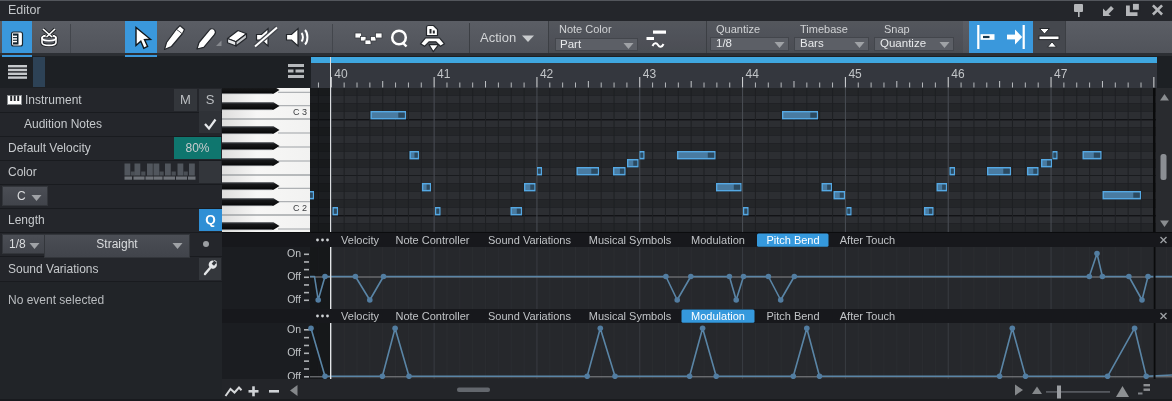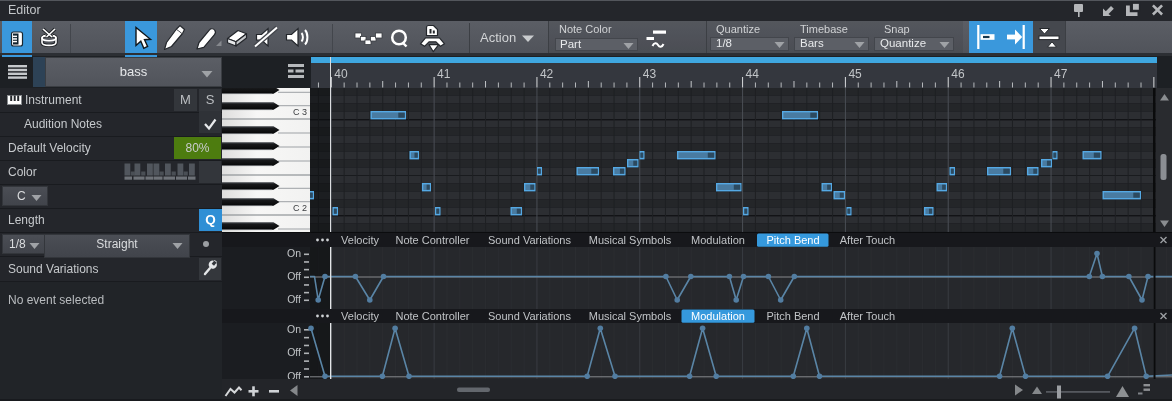--- a/index.html
+++ b/index.html
@@ -174,26 +174,20 @@
 <div class="abs" style="left:0;top:57px;width:222px;height:31px;background:#1d2024;"></div>
 <svg class="abs" style="left:8px;top:65px;" width="20" height="15">
       <g fill="#c6c9cc">
         <rect x="0" y="0" width="19" height="2.4"></rect>
         <rect x="0" y="3.8" width="19" height="2.4"></rect>
         <rect x="0" y="7.6" width="19" height="2.4"></rect>
         <rect x="0" y="11.4" width="19" height="2.4"></rect>
       </g>
     </svg>
 <div class="abs" style="left:33px;top:57px;width:12px;height:30px;background:#2d4256;"></div>
-<div class="abs" style="left:45px;top:57px;width:177px;height:30px;background:linear-gradient(#5b5e65,#51545b);border:1px solid #3a3d42;">
-  <div class="abs txt" style="left:0;right:0;top:6px;text-align:center;font-size:13px;color:#e6e8ea;">bass</div>
-  <svg class="abs" style="right:8px;top:12px;" width="12" height="8">
-        <path d="M 0.5,1 L 11.5,1 L 6,7.5 Z" fill="#9fa2a6"></path>
-      </svg>
-</div>
 
 <div class="abs" style="left:0;top:88px;width:222px;height:193px;background:#24262b;"></div>
 <div class="abs" style="left:0;top:281px;width:222px;height:120px;background:#212428;"></div>
 <div class="abs" style="left:0;top:112px;width:222px;height:1px;background:#191b1f;"></div>
 <div class="abs" style="left:0;top:136px;width:222px;height:1px;background:#191b1f;"></div>
 <div class="abs" style="left:0;top:160px;width:222px;height:1px;background:#191b1f;"></div>
 <div class="abs" style="left:0;top:184px;width:222px;height:1px;background:#191b1f;"></div>
 <div class="abs" style="left:0;top:208px;width:222px;height:1px;background:#191b1f;"></div>
 <div class="abs" style="left:0;top:232px;width:222px;height:1px;background:#191b1f;"></div>
 <div class="abs" style="left:0;top:256px;width:222px;height:1px;background:#191b1f;"></div>
@@ -209,21 +203,21 @@
 <div class="abs" style="left:174px;top:89px;width:23px;height:22px;background:#33363b;color:#bbbec1;font-size:13px;text-align:center;line-height:22px;font-family:'Liberation Sans',sans-serif;">M</div>
 <div class="abs" style="left:199px;top:89px;width:22px;height:22px;background:#33363b;color:#bbbec1;font-size:13px;text-align:center;line-height:22px;font-family:'Liberation Sans',sans-serif;">S</div>
 
 <div class="abs txt" style="left:24px;top:117px;">Audition Notes</div>
 <div class="abs" style="left:199px;top:111px;width:22px;height:22px;background:#2f3237;"></div>
 <svg class="abs" style="left:199px;top:113px;" width="22" height="22">
       <path d="M 6,11 L 10,15.5 L 16.5,6.5" stroke="#e8eaec" stroke-width="2.2" fill="none"></path>
     </svg>
 
 <div class="abs txt" style="left:8px;top:141px;">Default Velocity</div>
-<div class="abs" style="left:174px;top:137px;width:47px;height:22px;background:#4d7c0f;color:#c9ccce;font-size:12px;text-align:center;line-height:22px;font-family:'Liberation Sans',sans-serif;">80%</div>
+<div class="abs" style="left:174px;top:137px;width:47px;height:22px;background:#0f766e;color:#c9ccce;font-size:12px;text-align:center;line-height:22px;font-family:'Liberation Sans',sans-serif;">80%</div>
 
 <div class="abs txt" style="left:8px;top:165px;">Color</div>
 <svg class="abs" style="left:124px;top:163px;" width="72" height="17" viewBox="0 0 72 17">
       <rect x="0.5" y="0.5" width="5.8" height="12" fill="#51565d"></rect>
       <rect x="10.5" y="0.5" width="5.8" height="12" fill="#51565d"></rect>
       <rect x="23" y="0.5" width="5.8" height="12" fill="#51565d"></rect>
       <rect x="29.5" y="0.5" width="5.8" height="12" fill="#51565d"></rect>
       <rect x="41" y="0.5" width="5.8" height="12" fill="#51565d"></rect>
       <rect x="53.5" y="0.5" width="5.8" height="12" fill="#51565d"></rect>
       <rect x="65" y="0.5" width="5.8" height="12" fill="#51565d"></rect>

